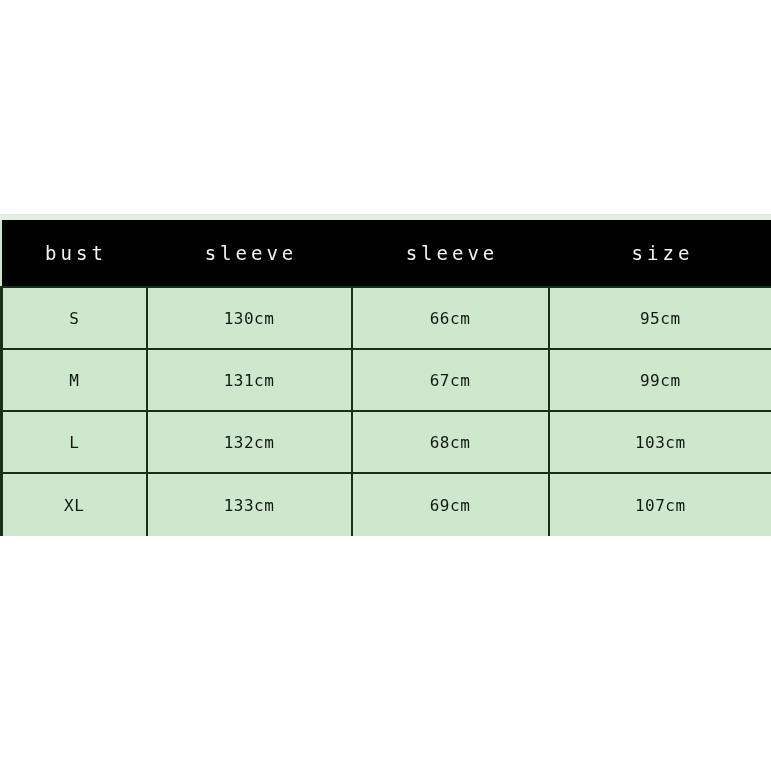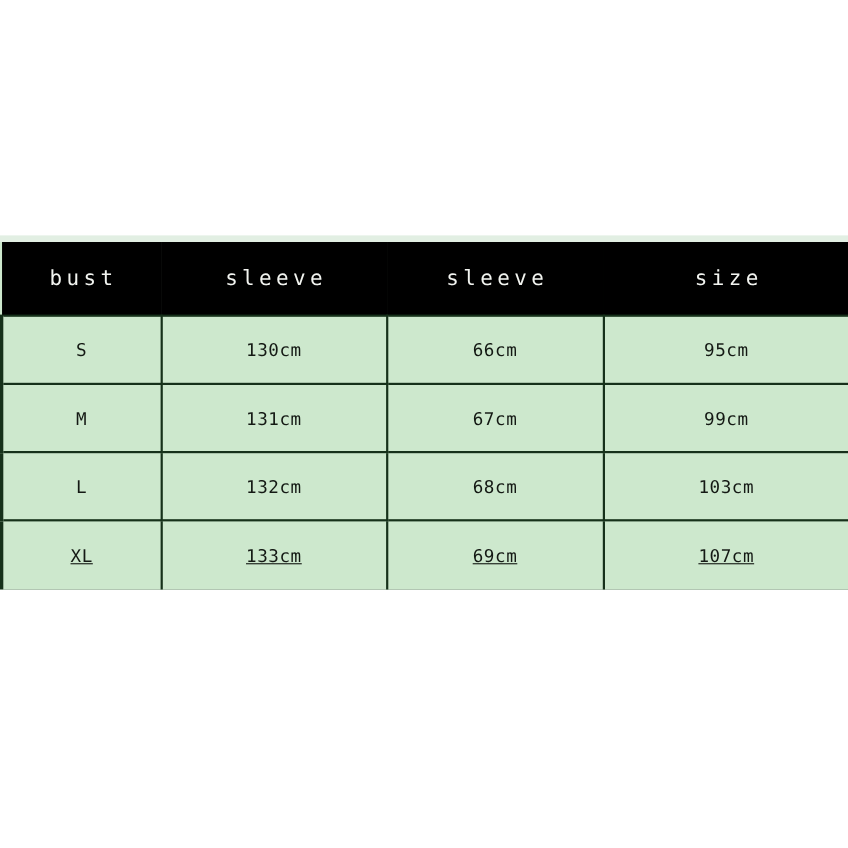--- a/index.html
+++ b/index.html
@@ -78,21 +78,20 @@
     text-align: center;
     height: 60px;
     padding: 0;
     border: 2px solid #16311a;
     border-top-width: 2px;
     border-bottom-width: 2px;
   }
 
   tbody tr.r-xl td {
     height: 62px;
-    text-decoration: underline;
   }
 
   tbody td:first-child {
     border-left-width: 3px;
   }
   tbody td:last-child {
     border-right-width: 3px;
   }
 </style>
 </head>

